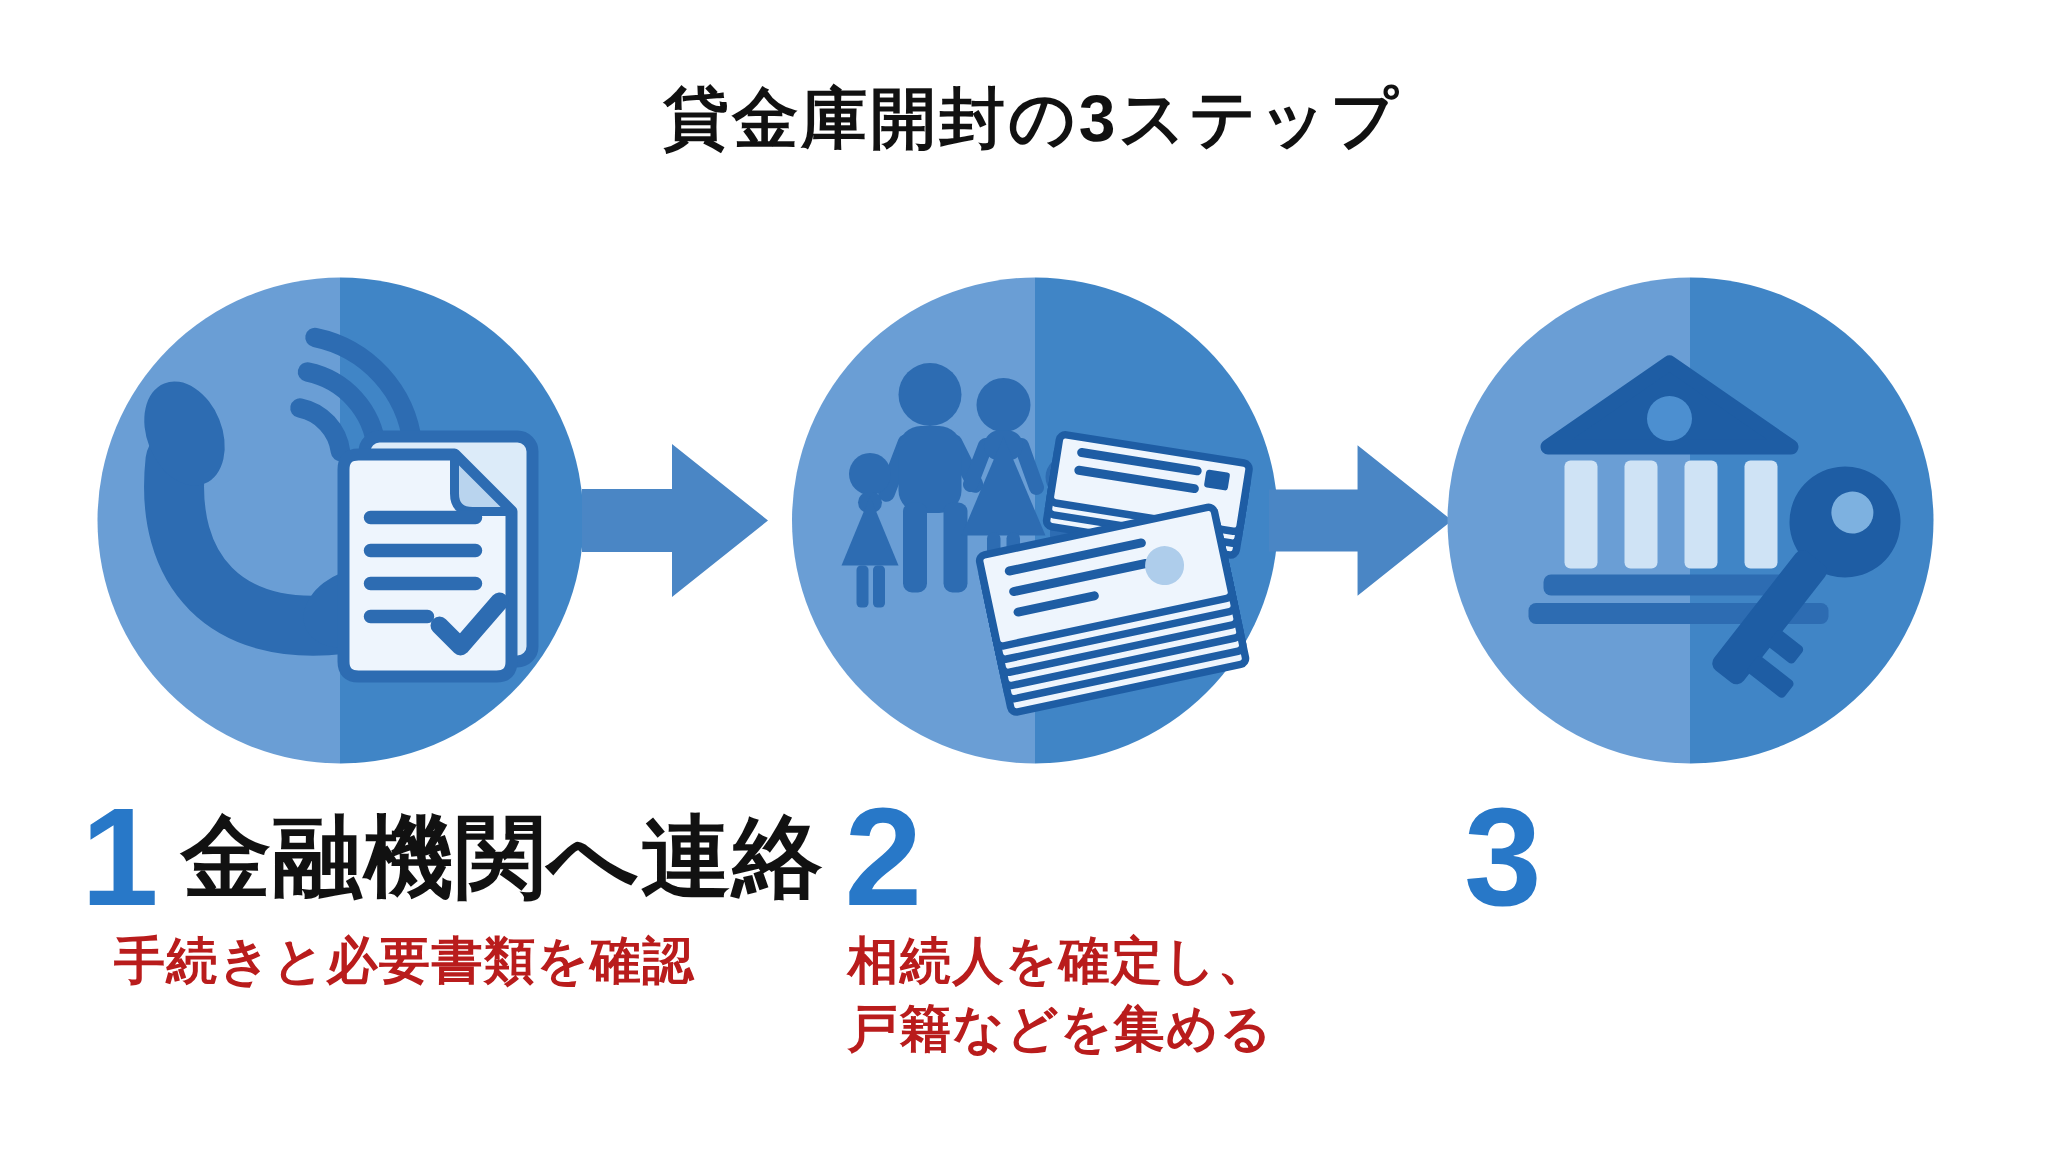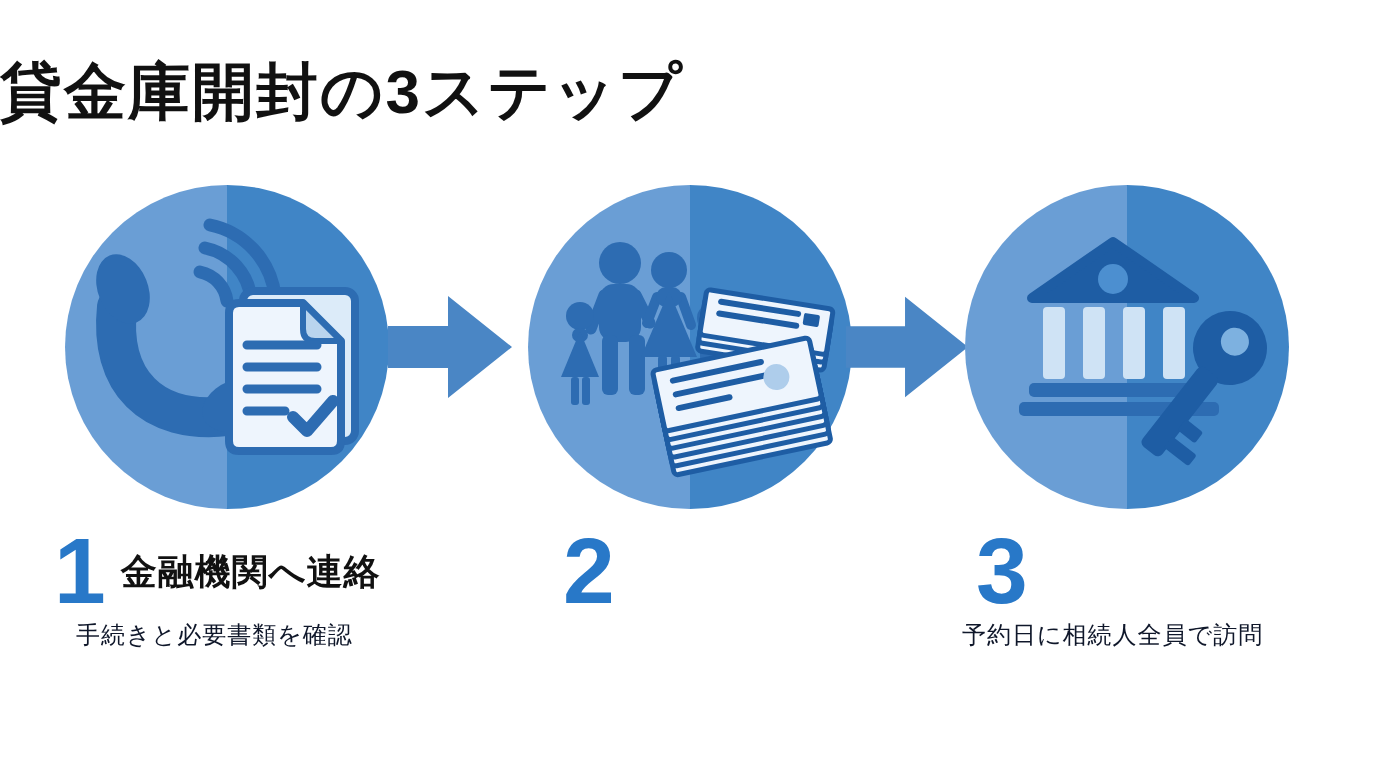--- a/index.html
+++ b/index.html
@@ -1,41 +1,41 @@
 <!DOCTYPE html>
 <html><head>
 <meta charset="utf-8">
 <style>
   html,body{margin:0;padding:0;background:#ffffff;}
   .canvas{
     position:relative;width:1376px;height:768px;background:#ffffff;
     font-family:"Liberation Sans","DejaVu Sans",sans-serif;overflow:hidden;
   }
   .title{
-    position:absolute;top:50px;left:0;width:100%;margin:0;text-align:left;
-    font-size:62px;font-weight:900;color:#111;letter-spacing:2px;
+    position:absolute;top:50px;left:0;width:100%;margin:0;text-align:center;
+    font-size:44px;font-weight:900;color:#111;letter-spacing:2px;
   }
   .circle{
     position:absolute;top:185px;width:324px;height:324px;border-radius:50%;
     background:linear-gradient(90deg,#6a9ed5 0 50%,#4085c6 50% 100%);
   }
   .circle-1{left:65px}.circle-2{left:528px}.circle-3{left:965px}
   .circle svg{position:absolute;inset:0;width:100%;height:100%;}
   .arrow{position:absolute;top:296px;height:102px;}
   .arrow-1{left:388px;width:124px}
   .arrow-2{left:846px;width:122px}
   .arrow svg{width:100%;height:100%;display:block;}
   .step-header{
     position:absolute;top:527px;height:90px;display:flex;align-items:center;gap:15px;
   }
   .step-header-1{left:54px}.step-header-2{left:563px}.step-header-3{left:976px}
   .step-number{font-size:93px;font-weight:800;color:#2878c8;line-height:.86;}
-  .step-title{font-size:36px;font-weight:900;color:#111;letter-spacing:1px;}
+  .step-title{font-size:60px;font-weight:900;color:#111;letter-spacing:1px;}
   .step-desc{
-    position:absolute;font-size:24px;font-weight:400;color:#0f172a;
+    position:absolute;font-size:34px;font-weight:700;color:#b91c1c;
     line-height:1.33;white-space:pre-line;letter-spacing:1px;
   }
   .step-desc-1{left:76px;top:619px}
   .step-desc-2{left:565px;top:619px}
   .step-desc-3{left:962px;top:619px}
 </style>
 </head>
 <body>
 
 <div class="canvas">
@@ -146,19 +146,20 @@
 
   <div class="step-header step-header-1">
     <span class="step-number">1</span>
     <span class="step-title">金融機関へ連絡</span>
   </div>
   <div class="step-desc step-desc-1">手続きと必要書類を確認</div>
 
   <div class="step-header step-header-2">
     <span class="step-number">2</span>
   </div>
+  <div class="step-desc step-desc-2">相続人を確定し、
+戸籍などを集める</div>
 
   <div class="step-header step-header-3">
     <span class="step-number">3</span>
   </div>
-  <div class="step-desc step-desc-3">予約日に相続人全員で訪問</div>
 
 </div>
 
 </body></html>

